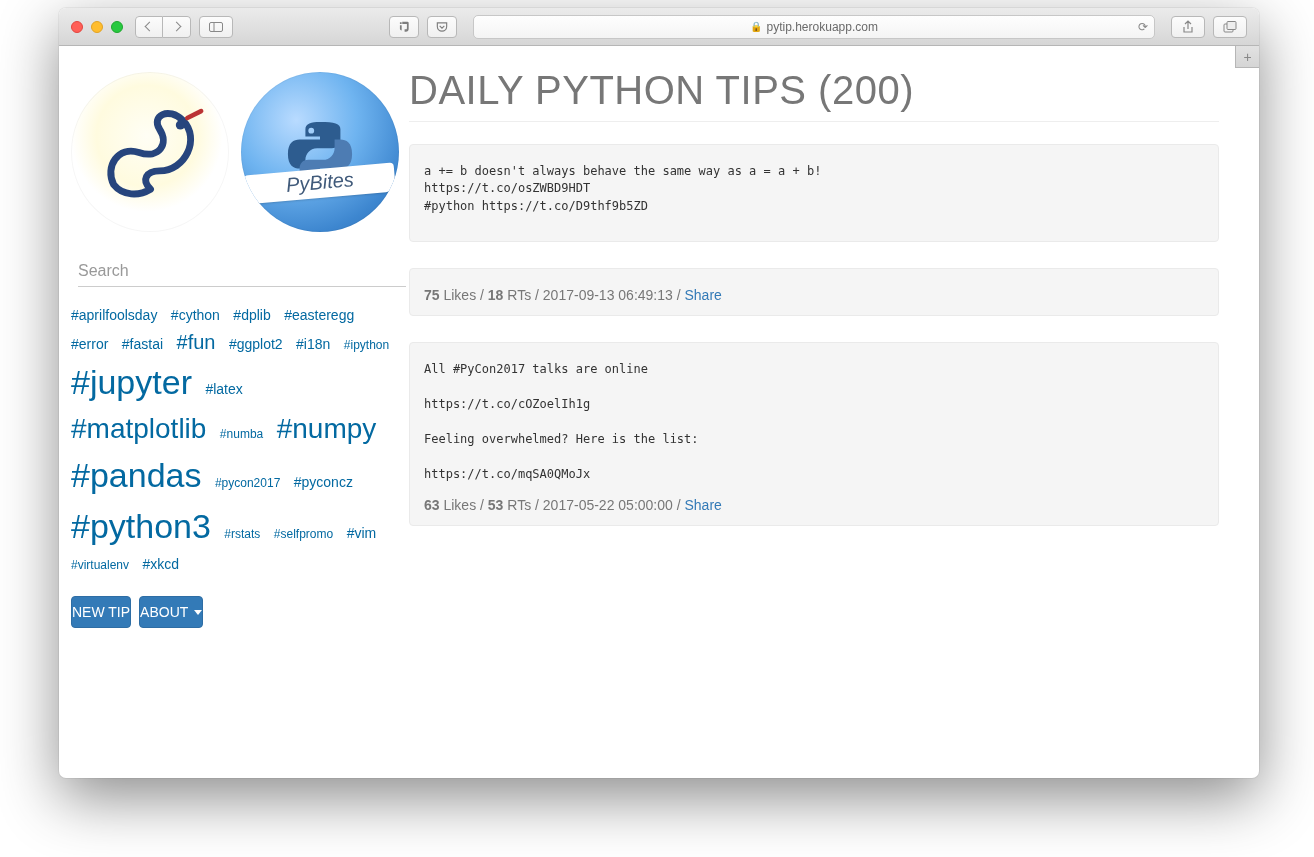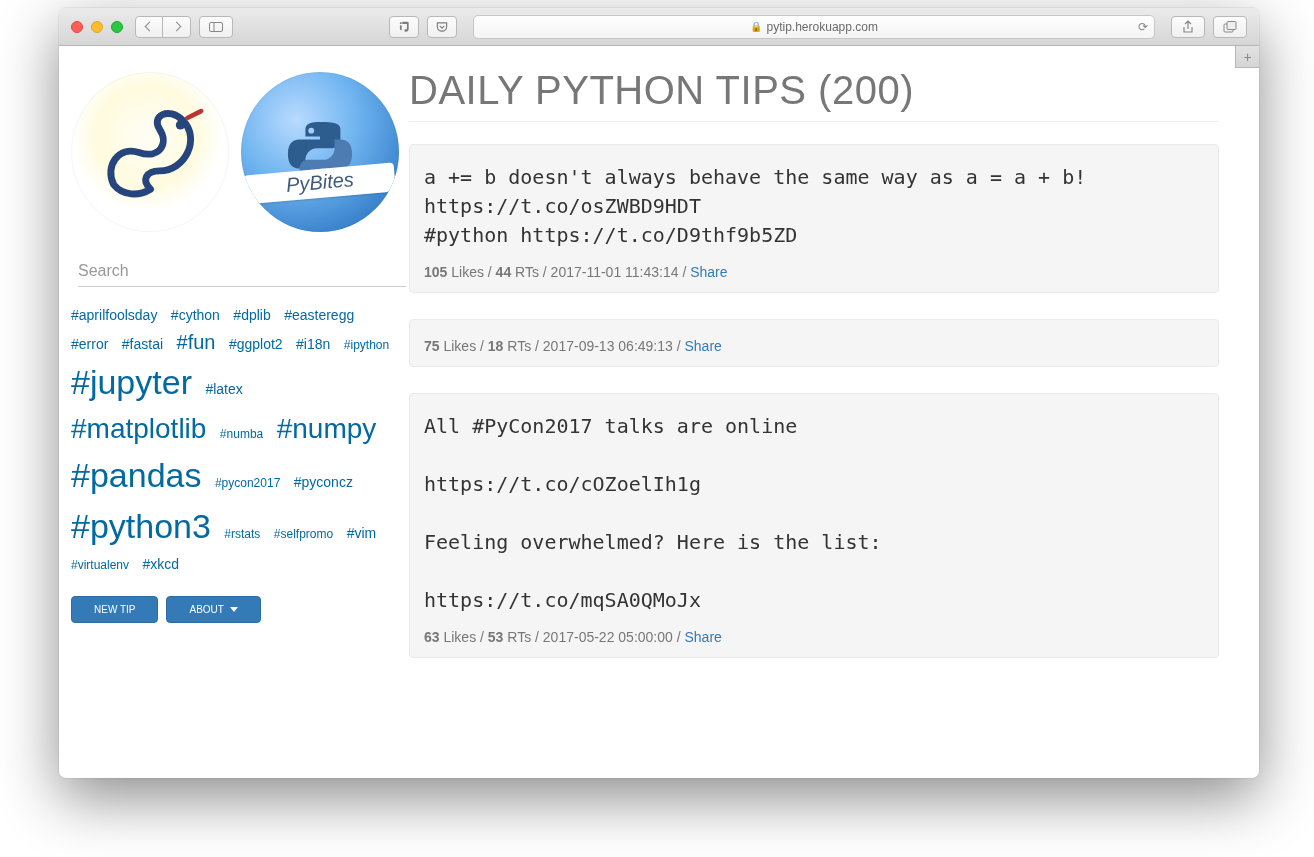--- a/index.html
+++ b/index.html
@@ -128,41 +128,41 @@
       margin-right: 9px; white-space: nowrap;
     }
     .sz1 { font-size: 14px; }
     .sz2 { font-size: 12px; }
     .sz3 { font-size: 20px; }
     .sz5 { font-size: 28px; }
     .sz6 { font-size: 34px; }
     .buttons { margin-top: 20px; display:flex; gap:8px;}
     .btn {
       background: #337ab7; color: #fff; border: 1px solid #2e6da4;
-      border-radius: 4px; padding: 7px 22px; font-size: 10px; cursor:pointer;
+      border-radius: 4px; padding: 7px 0; font-size: 14px; cursor:pointer;
       display:inline-flex; align-items:center; gap:6px;
     }
     .btn .caret { display:inline-block; width:0; height:0; border-left:4px solid transparent; border-right:4px solid transparent; border-top:5px solid #fff;}
     .main {
       flex: 1;
       padding: 0 40px 0 0;
       overflow: hidden;
     }
     .main h1 {
       font-weight: 400; color: #777; font-size: 40px; letter-spacing: .5px;
       margin: 2px 0 8px;
     }
     hr.thin { border:none; border-top:1px solid #eee; margin-bottom: 22px;}
     .tip {
       background: #f5f5f5; border: 1px solid #eaeaea; border-radius: 4px;
       padding: 18px 14px 12px; margin-bottom: 26px;
     }
     .tip pre {
       font-family: Menlo, Monaco, Consolas, monospace;
-      font-size: 20px; color: #333; white-space: pre-wrap; margin-bottom: 14px;
+      font-size: 12px; color: #333; white-space: pre-wrap; margin-bottom: 14px;
       line-height:1.45;
     }
     .tip .meta { color: #777; font-size: 14px;}
     .tip .meta b { color: #777; font-weight: 700;}
     .tip .meta a { color: #337ab7; text-decoration: none;}
     .chevron { display:inline-block; width:7px; height:7px; border-right:1.5px solid #888; border-bottom:1.5px solid #888; transform: rotate(-45deg);}
     .chevron.left { transform: rotate(135deg);}
   </style>
 </head>
 <body>
@@ -255,21 +255,20 @@
     </aside>
 
     <main class="main">
       <h1>DAILY PYTHON TIPS (200)</h1>
       <hr class="thin">
       <div id="tips">
           <div class="tip">
             <pre>a += b doesn't always behave the same way as a = a + b!
 https://t.co/osZWBD9HDT
 #python https://t.co/D9thf9b5ZD</pre>
-            <div class="meta"><b>105</b> Likes / <b>44</b> RTs / <span>2017-11-01 11:43:14</span> / <a href="#">Share</a></div>
           </div>
           <div class="tip">
             <div class="meta"><b>75</b> Likes / <b>18</b> RTs / <span>2017-09-13 06:49:13</span> / <a href="#">Share</a></div>
           </div>
           <div class="tip">
             <pre>All #PyCon2017 talks are online
 
 https://t.co/cOZoelIh1g
 
 Feeling overwhelmed? Here is the list:

